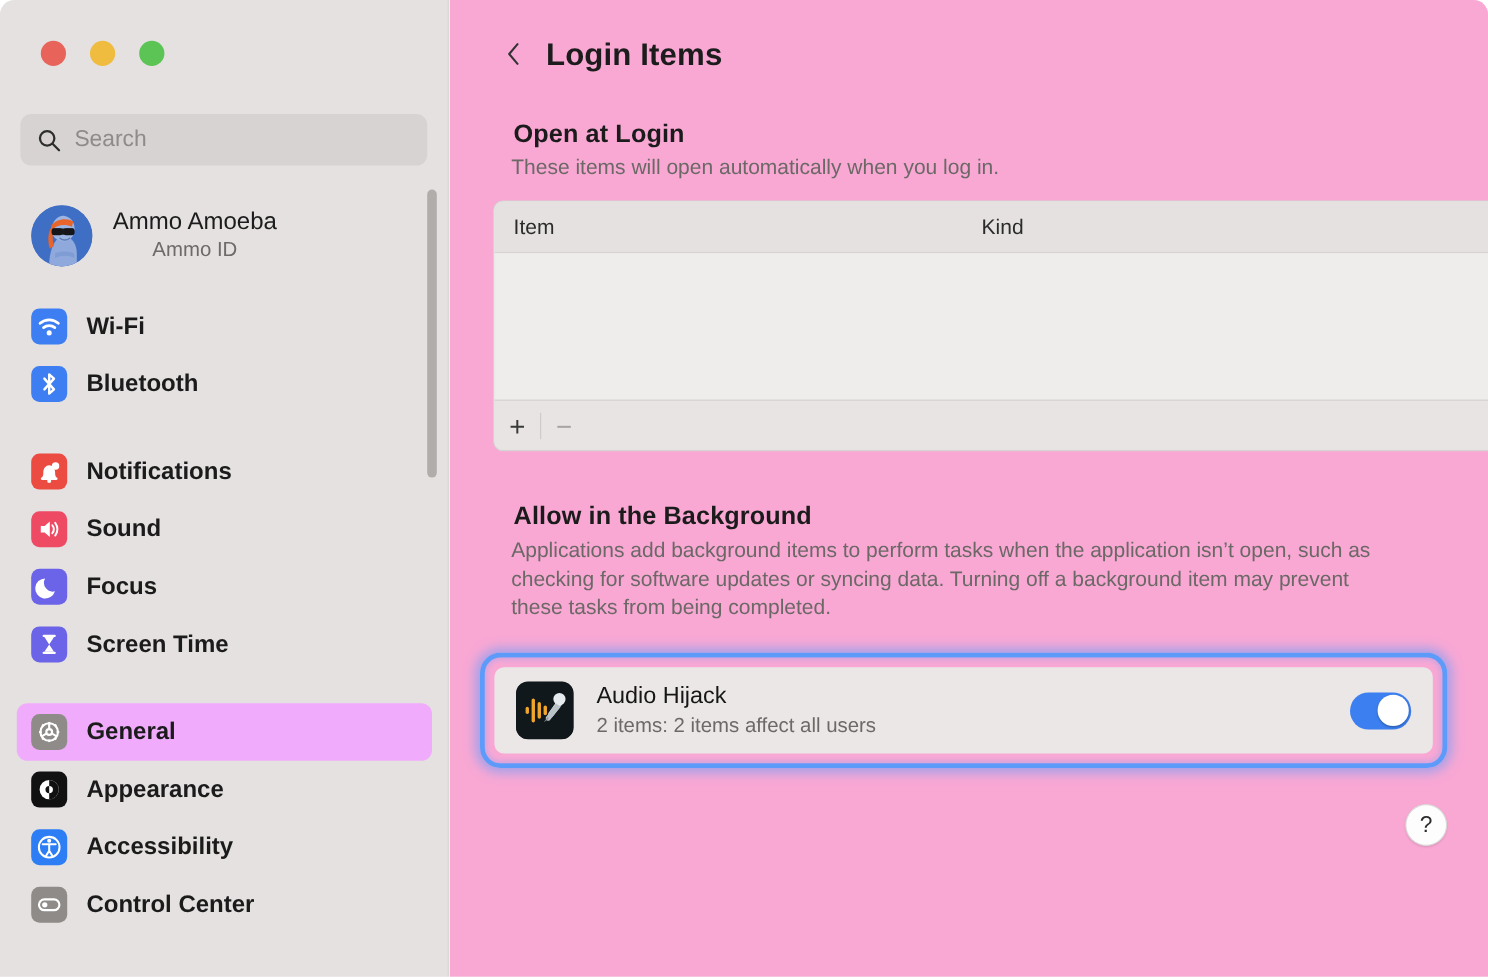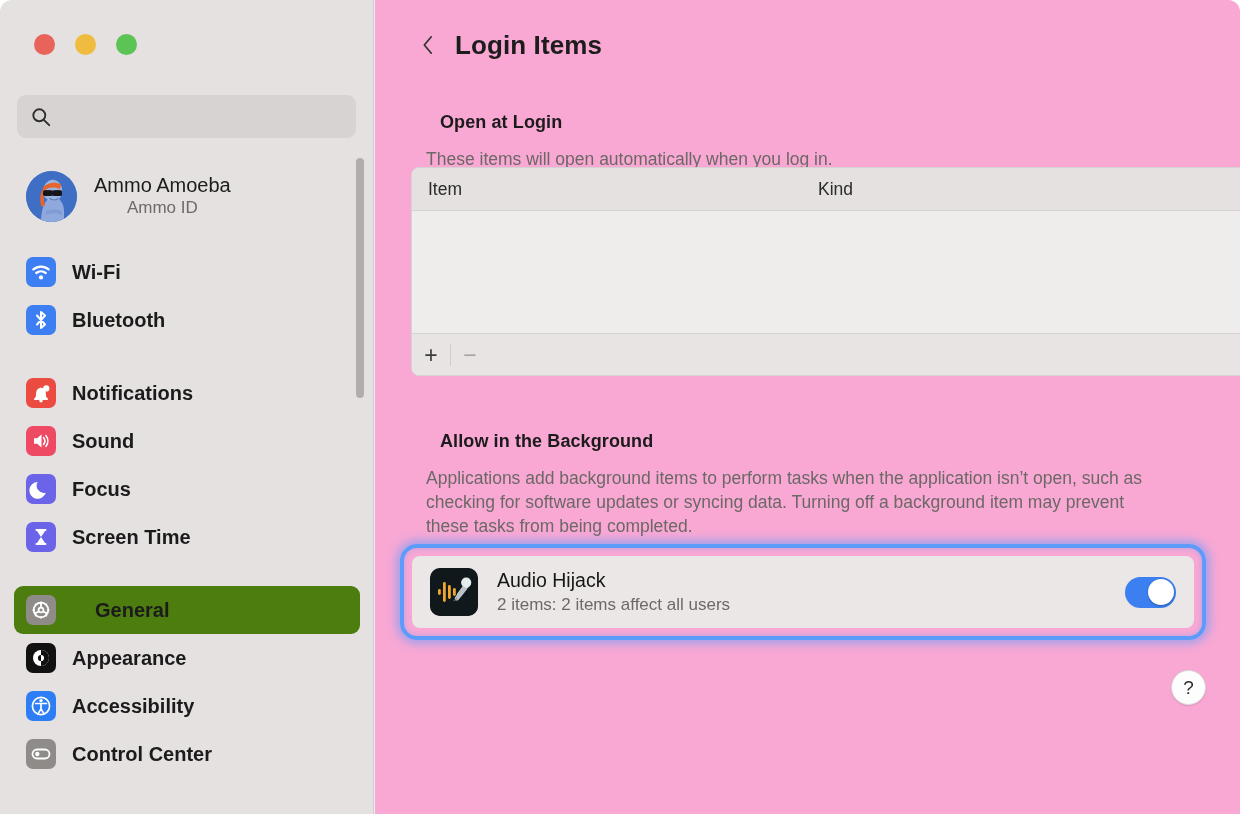--- a/index.html
+++ b/index.html
@@ -50,21 +50,21 @@
   .acct-name{font-size:20px;color:#1c1c1c;line-height:1.18;}
   .acct-sub{font-size:17px;color:#6d6a69;line-height:1.2;margin-top:1px;}
 
   .nav{position:absolute;left:0;top:248px;width:374px;bottom:0;overflow:hidden;font-weight:bold;}
   .nav-group{padding:0 14px;}
   .nav-gap{height:25px;}
   .nav-item{
     display:flex;align-items:center;height:48px;border-radius:9px;
     padding-left:12px;box-sizing:border-box;
   }
-  .nav-item.selected{background:#4d7c0f;gap:23px;}
+  .nav-item.selected{background:#f0abfc;}
   .app-icon{
     width:30px;height:30px;border-radius:7px;flex:0 0 auto;
     display:flex;align-items:center;justify-content:center;position:relative;
   }
   .nav-label{margin-left:16px;font-size:20px;color:#1b1b1b;white-space:nowrap;}
 
   .sb-scroll{
     position:absolute;right:9px;top:158px;width:8px;height:240px;
     background:#b0adab;border-radius:4px;
   }
@@ -72,21 +72,21 @@
   
   .content{position:absolute;left:375px;top:0;right:0;bottom:0;background:#f9a8d4;}
   .page-head{position:absolute;left:36px;top:25px;display:flex;align-items:center;}
   .back-btn{
     width:34px;height:40px;display:flex;align-items:center;justify-content:center;
     cursor:default;
   }
   .page-title{font-size:26px;font-weight:bold;color:#1c1c1c;margin-left:10px;letter-spacing:.1px;}
 
   .section{position:absolute;left:51px;}
-  .sec-title{font-size:18px;font-weight:bold;color:#1b1b1b;margin:14px;letter-spacing:.1px;}
+  .sec-title{font-size:21px;font-weight:bold;color:#1b1b1b;margin:2px;letter-spacing:.1px;}
   .sec-desc{font-size:17.5px;color:#6b6866;margin:3px 0 0 0;line-height:1.38;}
 
   .table-box{
     position:absolute;left:36px;top:167px;width:922px;height:209px;
     background:#efedec;border:1px solid #d6d2d1;border-radius:8px;overflow:hidden;
     box-sizing:border-box;
   }
   .table-head{
     height:42px;background:#e4e1e0;border-bottom:1px solid #d6d2d1;
     display:flex;align-items:center;
@@ -151,20 +151,21 @@
       <div class="light red"></div>
       <div class="light yellow"></div>
       <div class="light green"></div>
     </div>
 
     <div class="search-wrap">
       <svg class="search-icon" viewBox="0 0 20 20">
         <circle cx="8.3" cy="8.3" r="6" fill="none" stroke="#2e2e2e" stroke-width="1.9"></circle>
         <line x1="12.8" y1="12.8" x2="18.2" y2="18.2" stroke="#2e2e2e" stroke-width="1.9" stroke-linecap="round"></line>
       </svg>
+      <input class="search-input" type="text" placeholder="Search" style="">
     </div>
 
     <div class="account">
       <div class="avatar">
         <svg viewBox="0 0 51 51" width="51" height="51">
           <circle cx="25.5" cy="25.5" r="25.5" fill="#3f6fc4"></circle>
           <g>
 
             <path d="M15 51 C15 36 20 27 26 26 C33 25 38 32 38 40 L38 51 Z" fill="#8fa9dc"></path>
             <path d="M17 21 C17 13 23 8 28 9 C34 10 37 16 36 22 C35 28 30 31 26 30 C21 29 17 26 17 21 Z" fill="#9cb4e2"></path>

